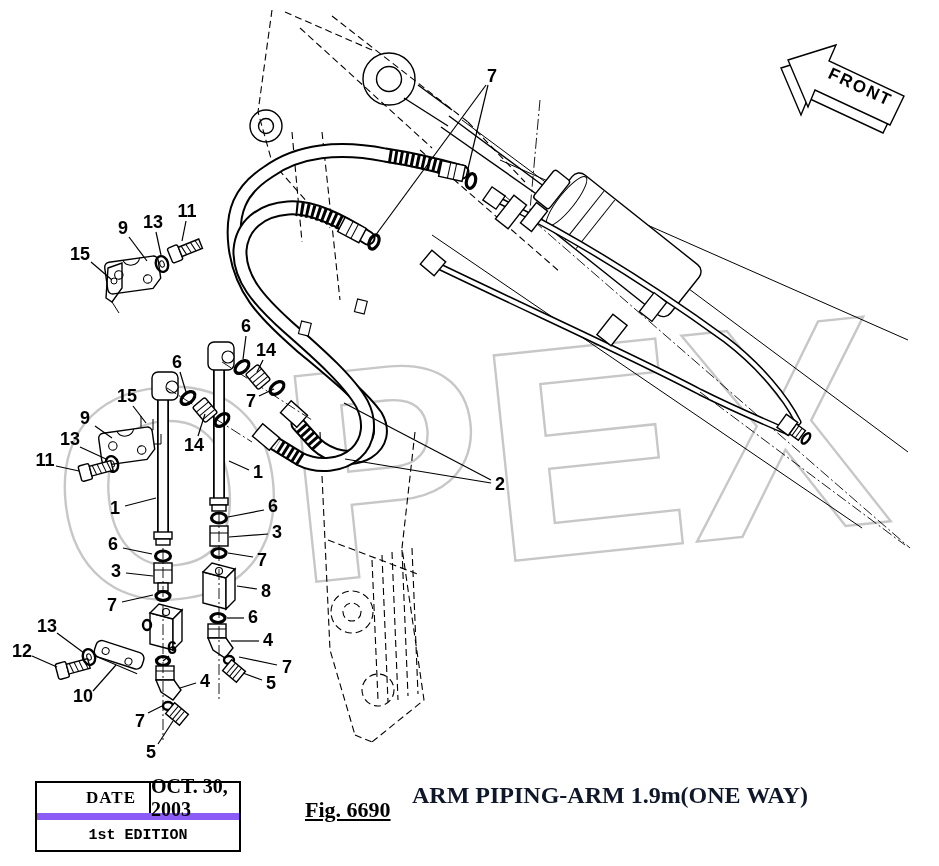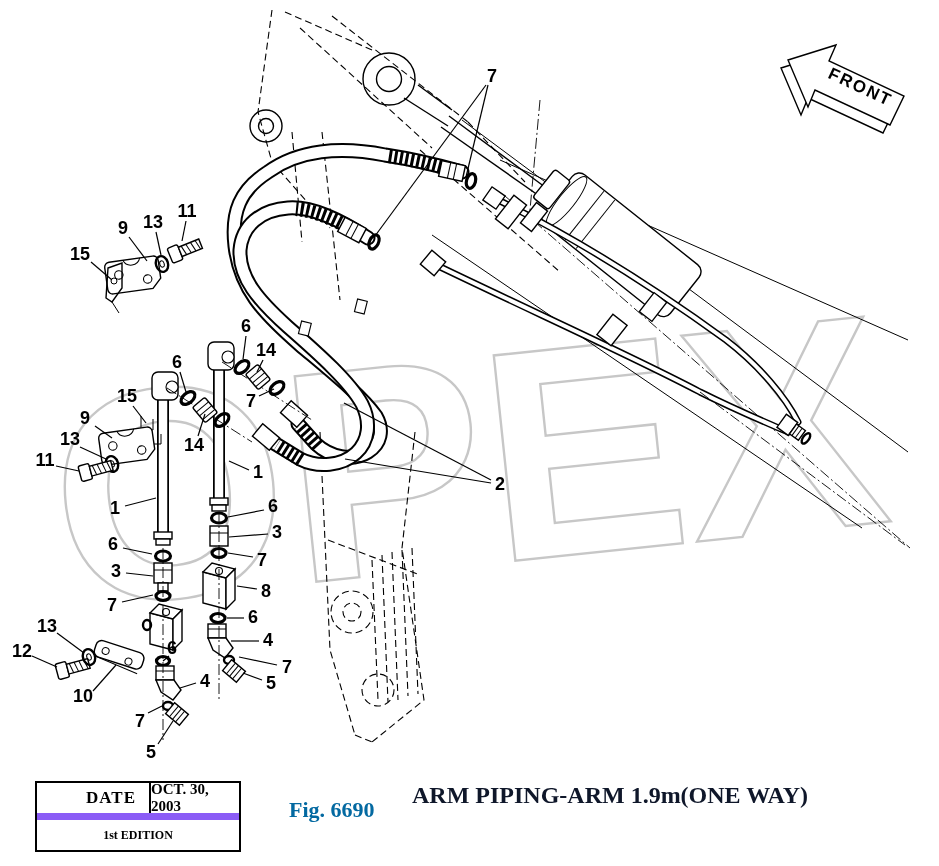--- a/index.html
+++ b/index.html
@@ -22,23 +22,23 @@
   .vpO{stroke:#000;stroke-width:12;fill:none;}
   .vpI{stroke:#fff;stroke-width:8.5;fill:none;}
   .leader{stroke:#000;stroke-width:1.2;}
   .callout{font:bold 18px "Liberation Sans",sans-serif;fill:#000;text-anchor:middle;dominant-baseline:central;}
   .wm{fill:none;stroke:#c7c7c7;stroke-width:2.4;font:bold 300px "Liberation Sans",sans-serif;text-anchor:middle;}
   .frontTxt{font:bold 17px "Liberation Sans",sans-serif;fill:#000;text-anchor:middle;letter-spacing:2px;}
   .tblock{position:absolute;left:35px;top:781px;width:202px;border:2px solid #000;
           font-family:"Liberation Serif",serif;font-weight:bold;color:#000;background:#fff;}
   .trow1{display:flex;border-bottom:7px solid #8b5cf6;height:30px;padding-left:36px;}
   .tcell-label{width:76px;border-right:2px solid #000;display:flex;align-items:center;justify-content:center;font-size:17px;letter-spacing:1px;}
-  .tcell-value{flex:1;display:flex;align-items:center;justify-content:center;font-size:15px;}
-  .trow2{height:30px;display:flex;align-items:center;justify-content:center;font-size:12px;}
-  .figlabel{position:absolute;left:289px;top:797px;font:bold 22px "Liberation Serif",serif;color:#0369a1;}
+  .tcell-value{flex:1;display:flex;align-items:center;justify-content:center;font-size:20px;}
+  .trow2{height:30px;display:flex;align-items:center;justify-content:center;font-size:15px;font-family:Liberation Mono, monospace;}
+  .figlabel{position:absolute;left:305px;top:797px;font:bold 22px "Liberation Serif",serif;color:#000000;text-decoration:underline;}
   .captions{position:absolute;left:412px;top:779px;font:bold 24px "Liberation Serif",serif;color:#0f172a;line-height:32px;white-space:nowrap;}
 </style>
 </head>
 <body>
 
 <div class="stage">
 <svg id="diagram" width="939" height="866" viewBox="0 0 939 866">
 
   <defs>
     <g id="boltdef">

